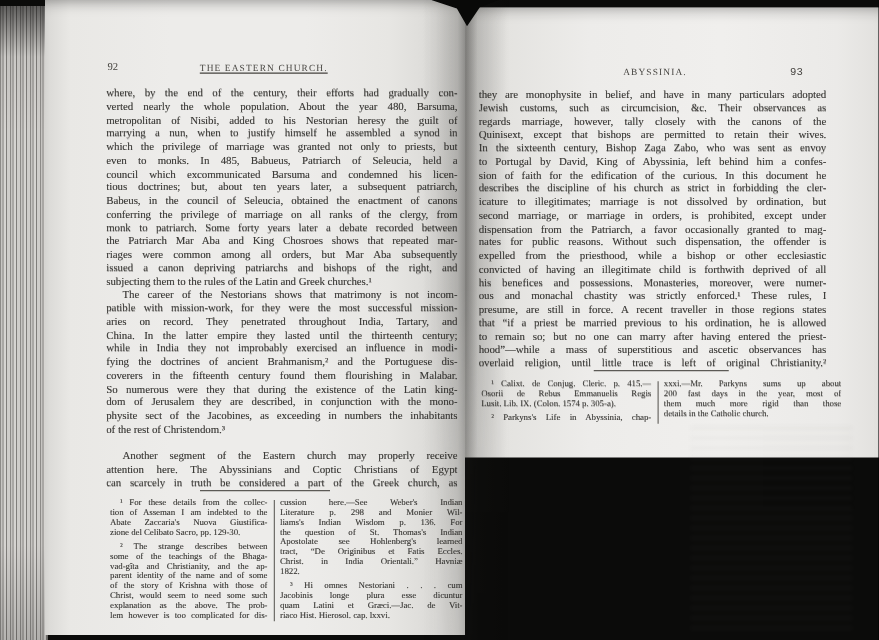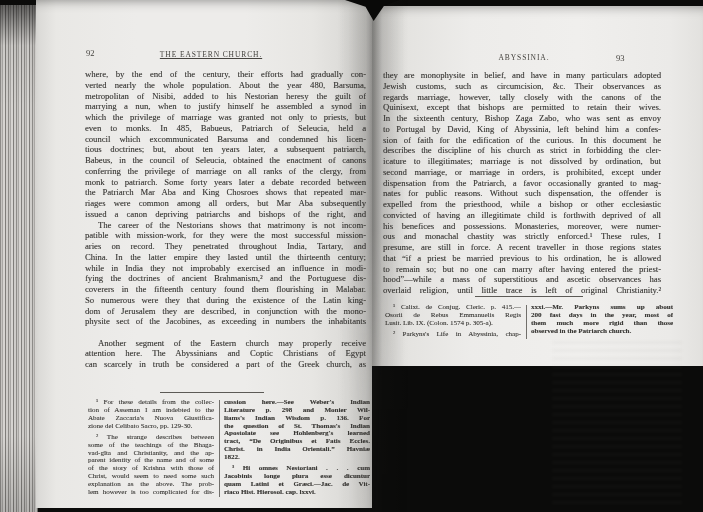--- a/index.html
+++ b/index.html
@@ -55,21 +55,21 @@
     text-shadow:0.2px 0.2px 0.35px rgba(59,58,55,0.45);
   }
   .tline.last { text-align-last:left; }
   .para.indent .tline:first-child { text-indent:13px; }
   .para.gap { margin-top:10.5px; }
   
   .fnrule { position:absolute; height:1px; background:#5c5a56; }
   .fns { position:absolute; display:flex; align-items:stretch; }
   .fncol { overflow:hidden; }
   .fncol.c1 { flex:0 0 auto; }
-  .fncol.c2 { flex:1 1 auto;font-weight:bold; }
+  .fncol.c2 { flex:1 1 auto; }
   .fndiv { width:1px; background:#716f6b; margin:1px 4px 0 5px; flex:0 0 auto; }
   .fns .tline { font-size:7px; line-height:7.85px; height:7.85px; }
   .fns .para.gap { margin-top:3.5px; }
   .fns .para.indent .tline:first-child { text-indent:8px; }
   
   .ghost {
     position:absolute; left:180px; top:335px; width:130px; height:165px; pointer-events:none;
     background:repeating-linear-gradient(180deg, rgba(125,123,119,0.12) 0 3px, rgba(0,0,0,0) 3px 8px);
     filter:blur(1.6px); opacity:0.45;
   }
@@ -94,32 +94,34 @@
           <div class="tline">which the privilege of marriage was granted not only to priests, but</div>
           <div class="tline">even to monks. In 485, Babueus, Patriarch of Seleucia, held a</div>
           <div class="tline">council which excommunicated Barsuma and condemned his licen-</div>
           <div class="tline">tious doctrines; but, about ten years later, a subsequent patriarch,</div>
           <div class="tline">Babeus, in the council of Seleucia, obtained the enactment of canons</div>
           <div class="tline">conferring the privilege of marriage on all ranks of the clergy, from</div>
           <div class="tline">monk to patriarch. Some forty years later a debate recorded between</div>
           <div class="tline">the Patriarch Mar Aba and King Chosroes shows that repeated mar-</div>
           <div class="tline">riages were common among all orders, but Mar Aba subsequently</div>
           <div class="tline">issued a canon depriving patriarchs and bishops of the right, and</div>
+          <div class="tline last">subjecting them to the rules of the Latin and Greek churches.¹</div>
         </div>
         <div class="para indent">
           <div class="tline">The career of the Nestorians shows that matrimony is not incom-</div>
           <div class="tline">patible with mission-work, for they were the most successful mission-</div>
           <div class="tline">aries on record. They penetrated throughout India, Tartary, and</div>
           <div class="tline">China. In the latter empire they lasted until the thirteenth century;</div>
           <div class="tline">while in India they not improbably exercised an influence in modi-</div>
           <div class="tline">fying the doctrines of ancient Brahmanism,² and the Portuguese dis-</div>
           <div class="tline">coverers in the fifteenth century found them flourishing in Malabar.</div>
           <div class="tline">So numerous were they that during the existence of the Latin king-</div>
           <div class="tline">dom of Jerusalem they are described, in conjunction with the mono-</div>
           <div class="tline">physite sect of the Jacobines, as exceeding in numbers the inhabitants</div>
+          <div class="tline last">of the rest of Christendom.³</div>
         </div>
         <div class="para indent gap">
           <div class="tline">Another segment of the Eastern church may properly receive</div>
           <div class="tline">attention here. The Abyssinians and Coptic Christians of Egypt</div>
           <div class="tline">can scarcely in truth be considered a part of the Greek church, as</div>
         </div>
       </div>
 
     <div class="fnrule" style="left:124px; top:392px; width:104px;"></div>
 
@@ -159,21 +161,21 @@
             <div class="tline">Jacobinis longe plura esse dicuntur</div>
             <div class="tline">quam Latini et Græci.—Jac. de Vit-</div>
             <div class="tline last">riaco Hist. Hierosol. cap. lxxvi.</div>
           </div>
         </div>
     </div>
   </div>
 
   <div class="page right">
     <div class="rhead" style="left:22px; top:47px; width:260px;">ABYSSINIA.</div>
-    <div class="pnum" style="left:244px; top:47px;">93</div>
+    <div class="pnum" style="left:260px; top:47px;font-family:Liberation Mono, monospace;">93</div>
 
     <div class="textblock" style="left:11px; top:64px; width:278px;">
         <div class="para">
           <div class="tline">they are monophysite in belief, and have in many particulars adopted</div>
           <div class="tline">Jewish customs, such as circumcision, &amp;c. Their observances as</div>
           <div class="tline">regards marriage, however, tally closely with the canons of the</div>
           <div class="tline">Quinisext, except that bishops are permitted to retain their wives.</div>
           <div class="tline">In the sixteenth century, Bishop Zaga Zabo, who was sent as envoy</div>
           <div class="tline">to Portugal by David, King of Abyssinia, left behind him a confes-</div>
           <div class="tline">sion of faith for the edification of the curious. In this document he</div>
@@ -206,21 +208,21 @@
           <div class="para indent gap">
             <div class="tline">² Parkyns's Life in Abyssinia, chap-</div>
           </div>
         </div>
       <div class="fndiv"></div>
       <div class="fncol c2">
           <div class="para">
             <div class="tline">xxxi.—Mr. Parkyns sums up about</div>
             <div class="tline">200 fast days in the year, most of</div>
             <div class="tline">them much more rigid than those</div>
-            <div class="tline last">observed in the Patriarch church.</div>
+            <div class="tline last">details in the Catholic church.</div>
           </div>
         </div>
     </div>
 
     <div class="ghost"></div>
   </div>
 
   <div class="gutter"></div>
   <div class="gutter-notch"></div>
 </div>

